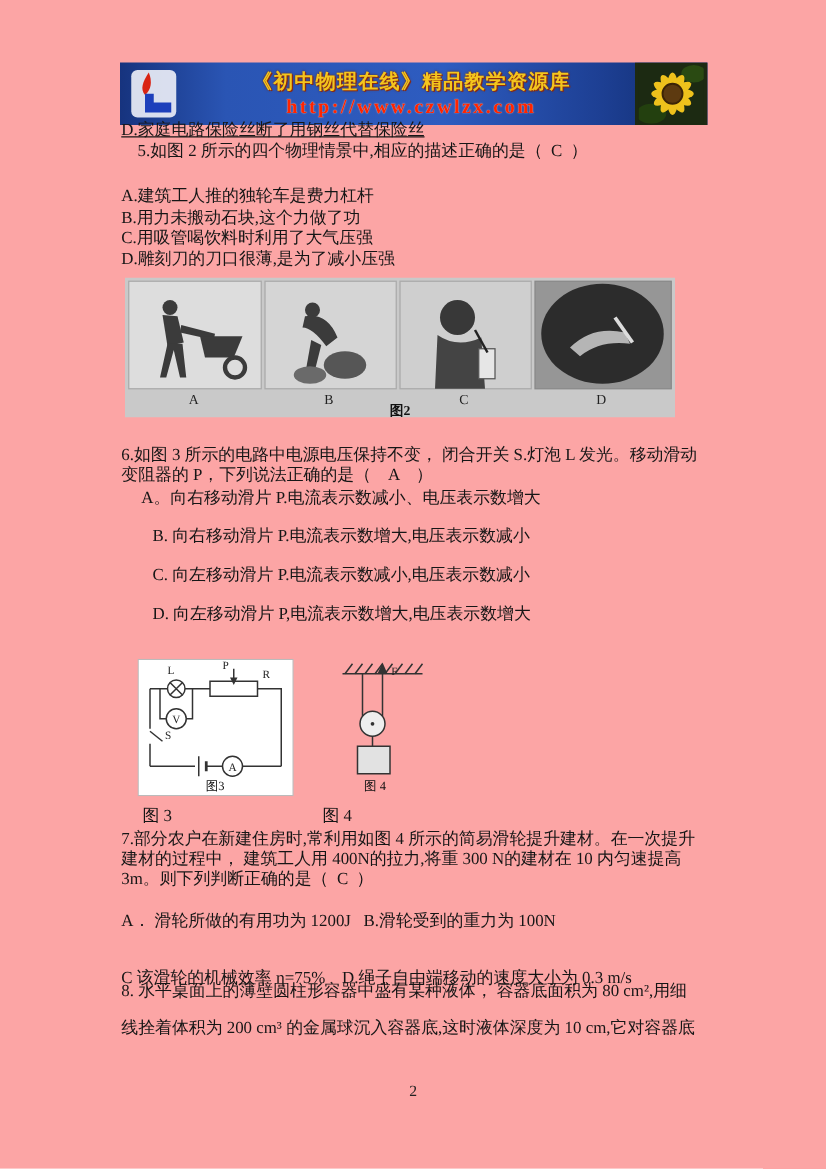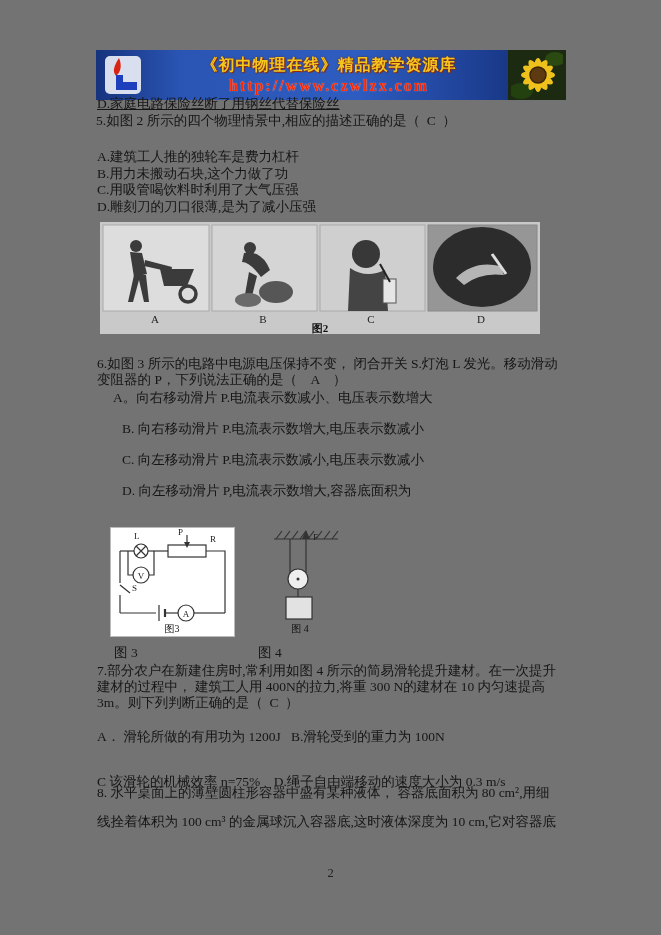--- a/index.html
+++ b/index.html
@@ -4,21 +4,21 @@
 <style>
   * { margin:0; padding:0; box-sizing:border-box; }
   html,body { background:#ffffff; }
   body {
     width:661px; height:935px;
     font-family:"Liberation Serif", serif;
     color:#111;
     position:relative;
   }
   .page {
-    position:relative; width:661px; height:935px; background:#737373; overflow:hidden;
+    position:relative; width:661px; height:935px; background:#fca5a5; overflow:hidden;
   }
   .tline {
     position:absolute;
     font-size:13.5px;
     line-height:1.25;
     color:#161616;
     white-space:pre;
   }
   
   .banner {
@@ -88,21 +88,21 @@
             <ellipse rx="5" ry="17" transform="rotate(150)"></ellipse>
           </g>
           <circle r="8" fill="#5d3a10"></circle>
           <circle r="8" fill="none" stroke="#3c2406" stroke-width="1.5"></circle>
         </g>
       </svg>
     </div>
   </div>
 
   <div class="tline" style="left:97px; top:96px;text-decoration:underline;">D.家庭电路保险丝断了用钢丝代替保险丝</div>
-  <div class="tline" style="left:96px; top:113px;">5.如图 2 所示的四个物理情景中,相应的描述正确的是（  C  ）</div>
+  <div class="tline" style="left:110px; top:113px;">5.如图 2 所示的四个物理情景中,相应的描述正确的是（  C  ）</div>
 
   <div class="tline" style="left:97px; top:166px;">B.用力未搬动石块,这个力做了功</div>
   <div class="tline" style="left:97px; top:149px;">A.建筑工人推的独轮车是费力杠杆</div>
   <div class="tline" style="left:97px; top:182px;">C.用吸管喝饮料时利用了大气压强</div>
   <div class="tline" style="left:97px; top:199px;">D.雕刻刀的刀口很薄,是为了减小压强</div>
 
   <div class="figwrap" style="left:100px; top:222px;">
     <svg width="440" height="112" viewBox="0 0 440 112">
       <rect width="440" height="112" fill="#c9c9c9"></rect>
       <rect x="3" y="3" width="106" height="86" fill="#dddddd" stroke="#aaaaaa"></rect>
@@ -146,21 +146,21 @@
       <text x="381" y="101" font-size="11" fill="#222" text-anchor="middle">D</text>
       <text x="220" y="110" font-size="11" fill="#111" text-anchor="middle" font-weight="bold">图2</text>
     </svg>
   </div>
 
   <div class="tline" style="left:97px; top:356px;">6.如图 3 所示的电路中电源电压保持不变， 闭合开关 S.灯泡 L 发光。移动滑动</div>
   <div class="tline" style="left:97px; top:372px;">变阻器的 P，下列说法正确的是（    A    ）</div>
   <div class="tline" style="left:113px; top:390px;">A。向右移动滑片 P.电流表示数减小、电压表示数增大</div>
   <div class="tline" style="left:122px; top:421px;">B. 向右移动滑片 P.电流表示数增大,电压表示数减小</div>
   <div class="tline" style="left:122px; top:452px;">C. 向左移动滑片 P.电流表示数减小,电压表示数减小</div>
-  <div class="tline" style="left:122px; top:483px;">D. 向左移动滑片 P,电流表示数增大,容器底面积为</div>
+  <div class="tline" style="left:122px; top:483px;">D. 向左移动滑片 P,电流表示数增大,电压表示数增大</div>
 
   <div class="figwrap" style="left:110px; top:527px;">
     <svg width="125" height="110" viewBox="0 0 125 110">
       <rect x="0.5" y="0.5" width="124" height="109" fill="#ffffff" stroke="#bbbbbb"></rect>
       <g stroke="#333333" stroke-width="1.2" fill="none">
 
         <path d="M10 24 H24"></path>
         <circle cx="31" cy="24" r="7"></circle>
         <path d="M26 19 L36 29 M36 19 L26 29"></path>
         <path d="M38 24 H58"></path>
@@ -220,17 +220,17 @@
   <div class="tline" style="left:114px; top:645px;text-align:right;">图 3</div>
   <div class="tline" style="left:258px; top:645px;">图 4</div>
 
   <div class="tline" style="left:97px; top:663px;">7.部分农户在新建住房时,常利用如图 4 所示的简易滑轮提升建材。在一次提升</div>
   <div class="tline" style="left:97px; top:679px;">建材的过程中， 建筑工人用 400N的拉力,将重 300 N的建材在 10 内匀速提高</div>
   <div class="tline" style="left:97px; top:695px;">3m。则下列判断正确的是（  C  ）</div>
   <div class="tline" style="left:97px; top:729px;">A． 滑轮所做的有用功为 1200J   B.滑轮受到的重力为 100N</div>
   <div class="tline" style="left:97px; top:750px;margin-top:24px;">C 该滑轮的机械效率 η=75%    D.绳子自由端移动的速度大小为 0.3 m/s</div>
 
   <div class="tline" style="left:97px; top:785px;text-align:center;">8. 水平桌面上的薄壁圆柱形容器中盛有某种液体， 容器底面积为 80 cm²,用细</div>
-  <div class="tline" style="left:97px; top:814px;">线拴着体积为 100 cm³ 的金属球沉入容器底,这时液体深度为 10 cm,它对容器底</div>
+  <div class="tline" style="left:97px; top:814px;">线拴着体积为 200 cm³ 的金属球沉入容器底,这时液体深度为 10 cm,它对容器底</div>
 
   <div class="pagenum">2</div>
 
 </div>
 
 </body></html>

